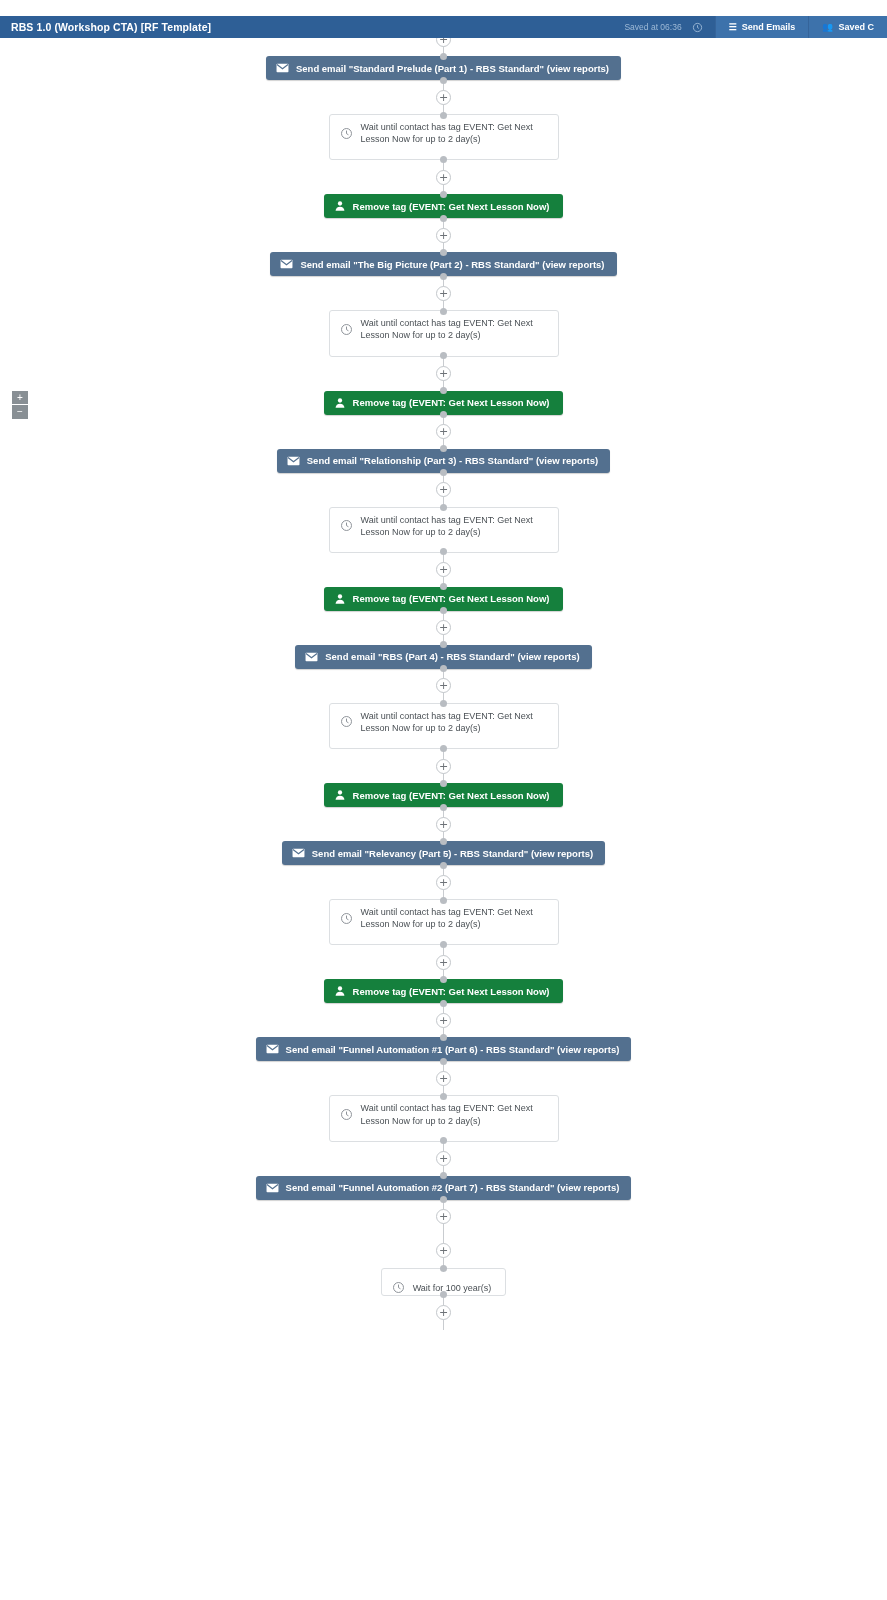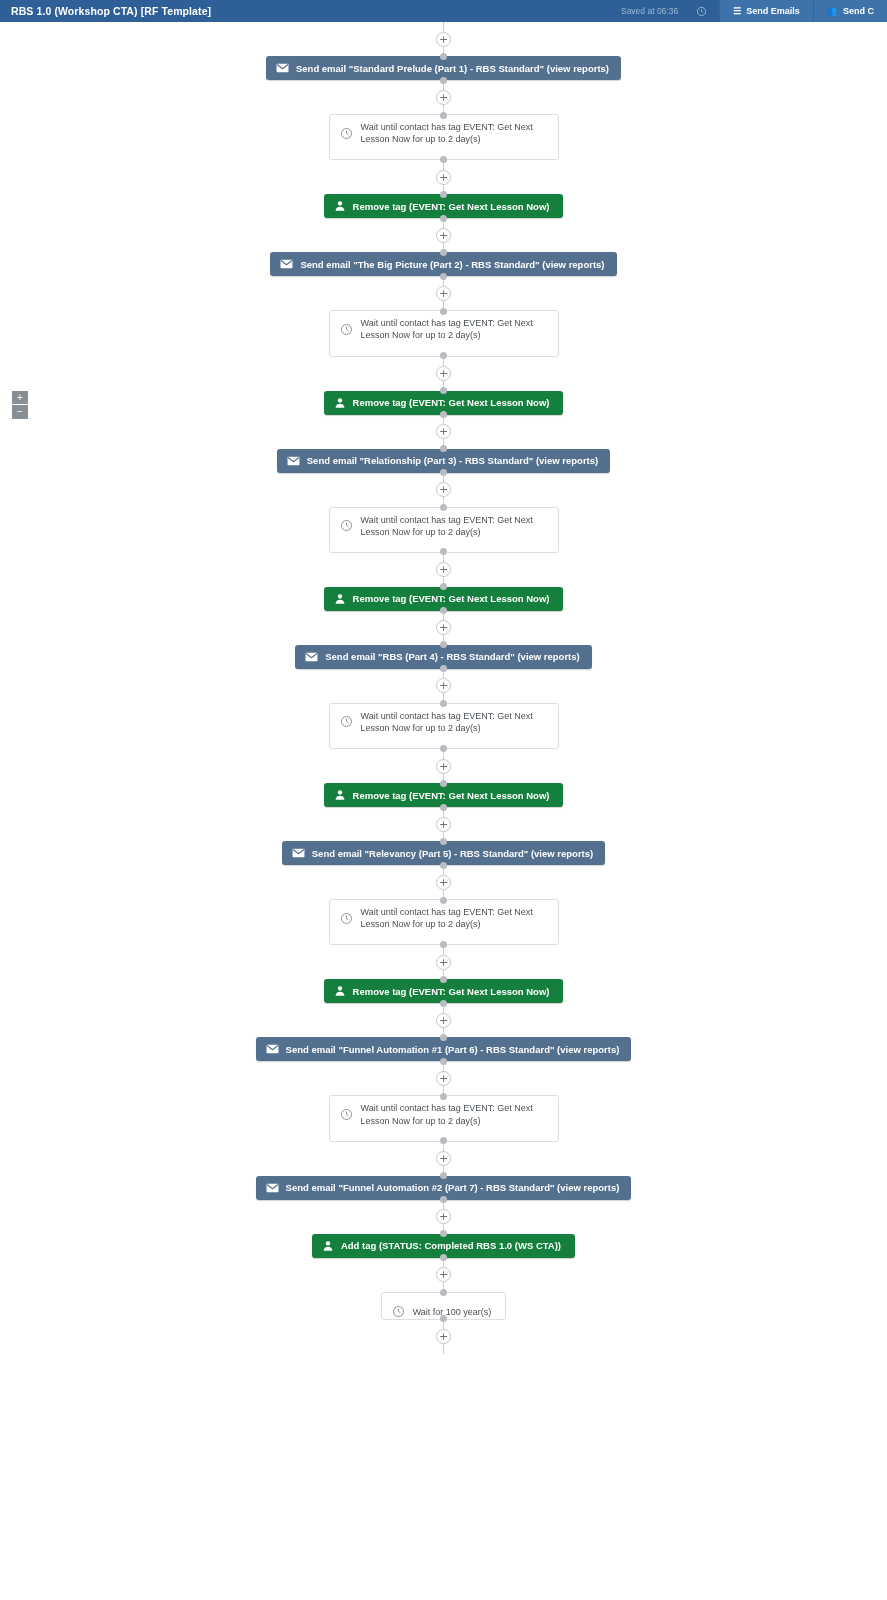--- a/index.html
+++ b/index.html
@@ -6,35 +6,35 @@
   html, body {
     margin: 0; padding: 0;
     width: 887px; height: 1600px;
     background: #ffffff;
     font-family: "Liberation Sans", sans-serif;
     overflow: hidden;
   }
 
   
   #topbar {
-    position: absolute; top: 0; left: 0;
+    position: absolute; top: 16px; left: 0;
     width: 887px; height: 22px;
     background: #2e5f96;
     display: flex; align-items: center;
     color: #ffffff;
     z-index: 50;
   }
   #topbar .title {
     font-size: 10.5px; font-weight: bold;
     margin-left: 11px; letter-spacing: .1px;
     white-space: nowrap;
   }
   #topbar .spacer { flex: 1 1 auto; }
   .saved-wrap {
-    display: flex; align-items: center; gap: 18px;
+    display: flex; align-items: center; gap: 10px;
     margin-right: 12px;
     color: #9db9d6; font-size: 8.5px;
     white-space: nowrap;
   }
   .clock-icon { display: block; width: 11px; height: 11px; }
   .tbtn {
     height: 22px;
     display: flex; align-items: center; gap: 5px;
     padding: 0 13px;
     background: #3d72ab;
@@ -183,21 +183,21 @@
         <path d="M12 7v5l3 2"></path>
       </svg>
     </span>
   </div>
   <div class="tbtn">
     <span class="gl">☰</span>
     <span>Send Emails</span>
   </div>
   <div class="tbtn">
     <span class="gl">👥</span>
-    <span>Send C</span>
+    <span>Saved C</span>
   </div>
 </div>
 
 <div id="zoomctl">
   <div>+</div>
   <div>−</div>
 </div>
 
 <div id="canvas">
   <div class="flow" id="flow">
@@ -468,31 +468,20 @@
             <rect x="1" y="1" width="22" height="16" rx="1.5" fill="#ffffff"></rect>
             <path d="M1.8 2.6 L12 10.2 L22.2 2.6" fill="none" stroke="#53708f" stroke-width="2.2"></path>
           </svg>
           <span class="lbl">Send email "Funnel Automation #2 (Part 7) - RBS Standard" (view reports)</span>
         </div>
       </div>
       <div class="conn">
         <span class="line"></span>
         <span class="plus">+</span>
       </div>
-      <div class="row">
-        <div class="node node-tag">
-          <span class="port top"></span>
-          <span class="port bot"></span>
-          <svg class="icon icon-person" viewBox="0 0 24 24">
-            <circle cx="12" cy="7" r="4.3" fill="#ffffff"></circle>
-            <path d="M3.2 21.5c0-5 4-8.2 8.8-8.2s8.8 3.2 8.8 8.2z" fill="#ffffff"></path>
-          </svg>
-          <span class="lbl">Add tag (STATUS: Completed RBS 1.0 (WS CTA))</span>
-        </div>
-      </div>
       <div class="conn">
         <span class="line"></span>
         <span class="plus">+</span>
       </div>
       <div class="row">
         <div class="node node-wait oneline" style="width: auto; padding: 12px 14px 0px 10px; height: 26px;">
           <span class="port top"></span>
           <span class="port bot"></span>
           <svg class="icon icon-clock" viewBox="0 0 24 24" fill="none" stroke="#8b9096" stroke-width="1.8">
             <circle cx="12" cy="12" r="9.2"></circle>

